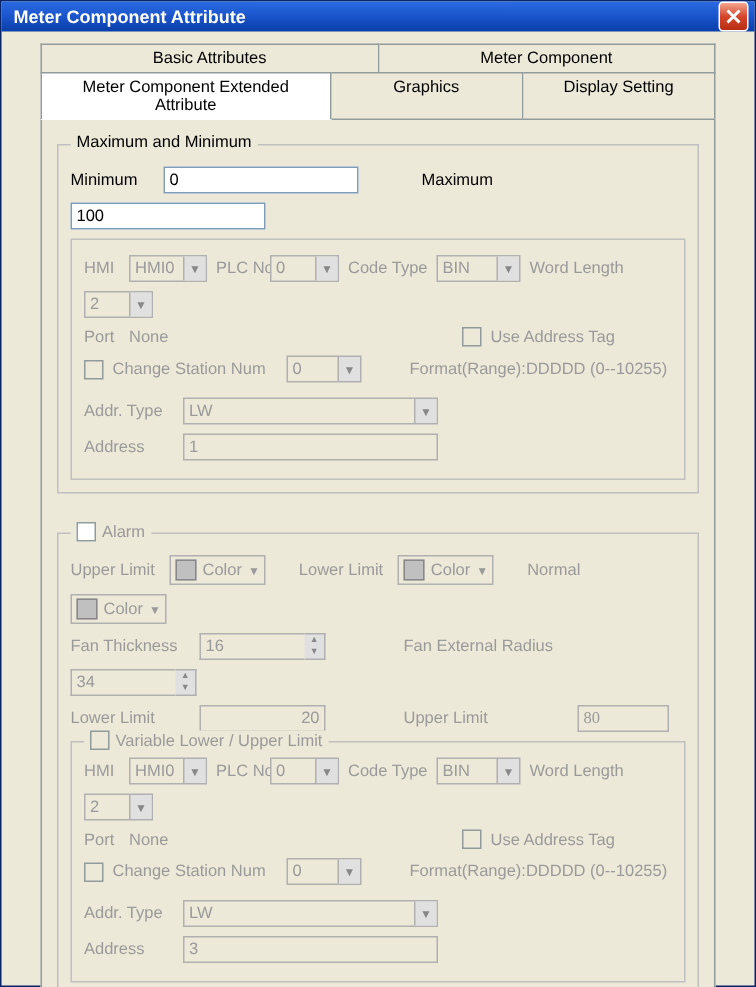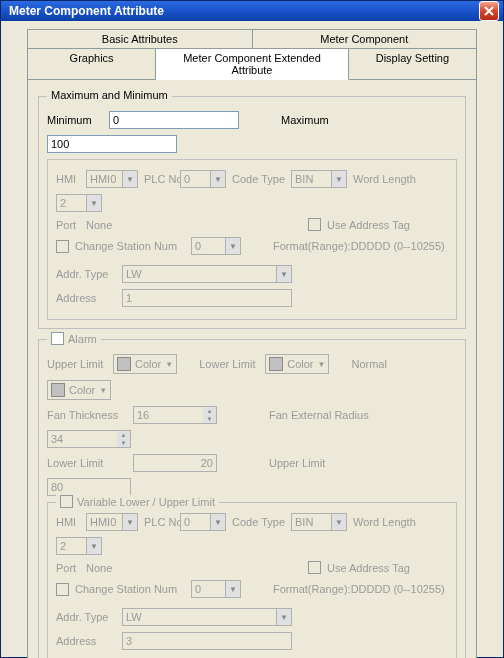--- a/index.html
+++ b/index.html
@@ -74,21 +74,21 @@
   }
   .tab-panel {
     border: 1px solid #919B9C;
     background: #fff;
     padding: 10px 8px;
     flex: 1;
     position: relative;
   }
   .groupbox {
     border: 1px solid #C0C0C0;
-    margin: 6px 2px 10px 2px;
+    margin: 6px 2px 26px 2px;
     padding: 14px 8px 8px 8px;
     position: relative;
     background: #ECE9D8;
   }
   .groupbox > .legend {
     position: absolute;
     top: -8px;
     left: 8px;
     background: #ECE9D8;
     padding: 0 4px;
@@ -232,22 +232,22 @@
     </div>
   </div>
 
   <div class="content">
     <div class="tabs-area">
       <div class="tab-row">
         <div class="tab">Basic Attributes</div>
         <div class="tab">Meter Component</div>
       </div>
       <div class="tab-row">
+        <div class="tab active" style="flex:1.6">Meter Component Extended Attribute</div>
         <div class="tab">Graphics</div>
-        <div class="tab active" style="flex:1.6">Meter Component Extended Attribute</div>
         <div class="tab">Display Setting</div>
       </div>
     </div>
 
     <div class="tab-panel" style="background:#ECE9D8;">
 
       <div class="groupbox">
         <div class="legend">Maximum and Minimum</div>
         <div class="row">
           <label class="lbl" style="width:56px">Minimum</label>
@@ -355,21 +355,21 @@
                 <div>▲</div>
                 <div>▼</div>
               </div>
           </div>
         </div>
         <div class="row">
           <label class="lbl" style="width:80px">Lower Limit</label>
           <input type="text" disabled="" style="width: 84px; text-align: right;" value="20">
           <div style="width:40px"></div>
           <label class="lbl" style="width:110px">Upper Limit</label>
-          <input type="text" disabled="" style="width: 84px;" value="80">
+          <input type="text" disabled="" style="width: 61px; font-family: Liberation Serif, serif;" value="80">
         </div>
 
         <div class="inner-group">
           <div class="legend">
             <span class="check disabled"></span>
             <span>Variable Lower / Upper Limit</span>
           </div>
           <div class="row">
             <label class="lbl" style="width:24px">HMI</label>
             <div class="combo disabled" style="width:52px">

